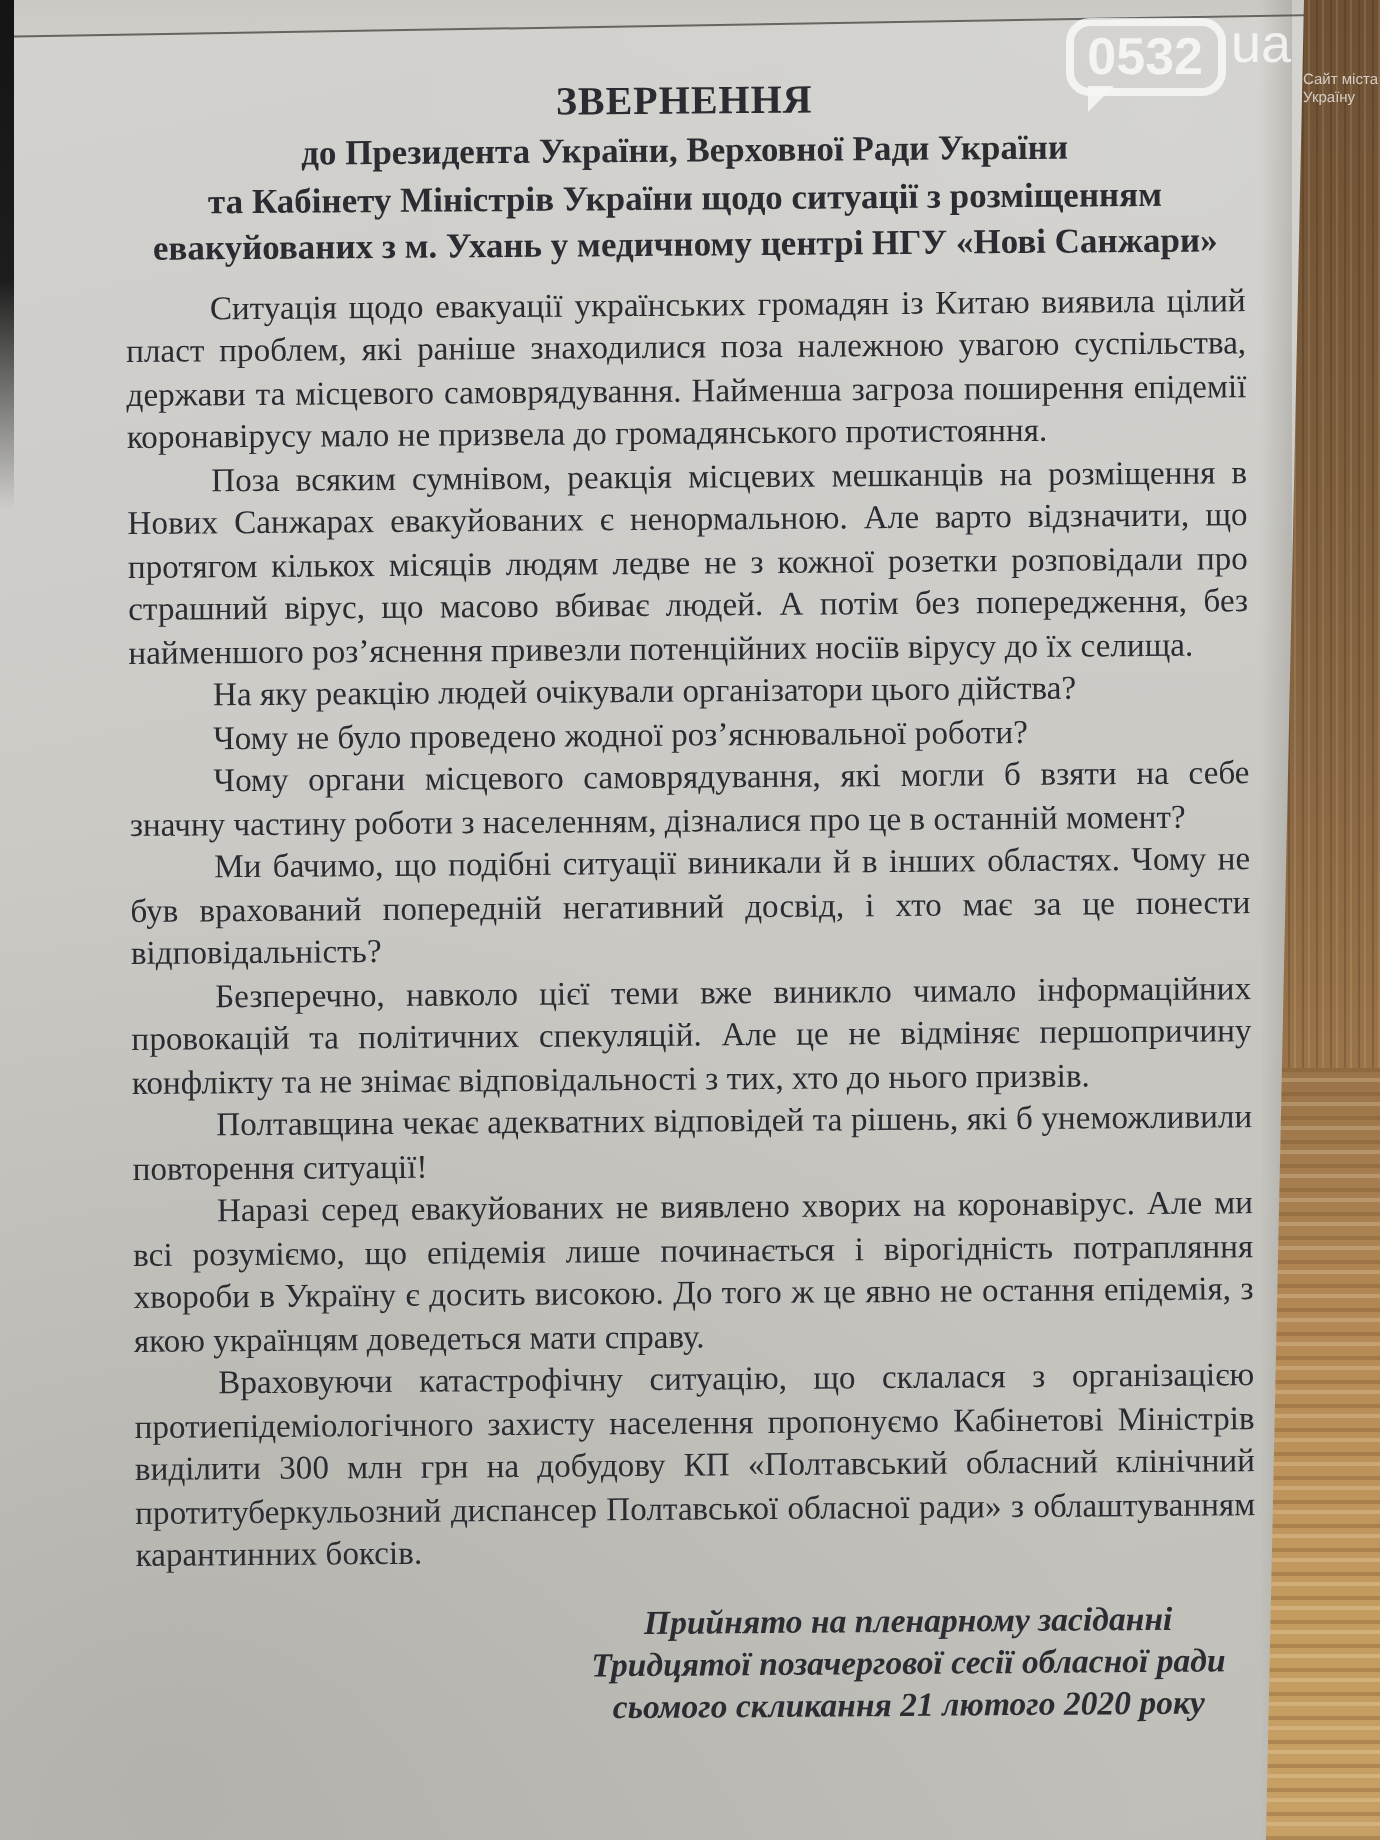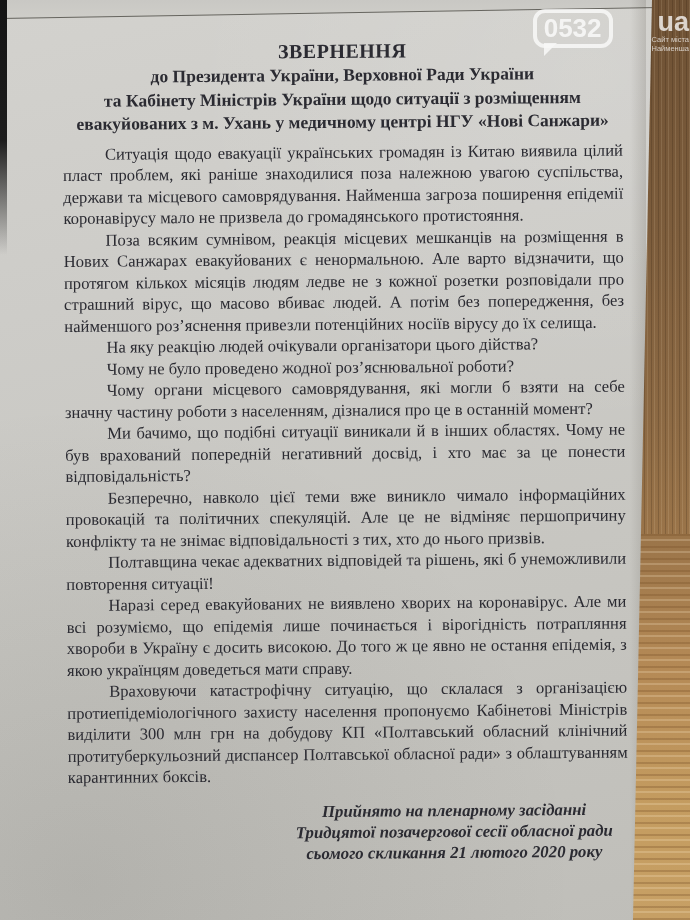--- a/index.html
+++ b/index.html
@@ -42,21 +42,21 @@
       linear-gradient(180deg,#9a7449 0%,#b58a56 35%,#c49c60 70%,#c7a065 100%);}
 
   
   .watermark{position:absolute;top:9px;right:1px;display:flex;align-items:flex-start;opacity:0.82;}
   .wm-bubble{position:relative;border:4px solid rgba(255,255,255,0.88);border-radius:12px;
     padding:0 7px 1px 7px;color:rgba(255,255,255,0.92);
     font-family:"Liberation Sans",sans-serif;font-weight:bold;font-size:26px;line-height:30px;}
   .wm-tail{position:absolute;left:7px;bottom:-12px;width:0;height:0;
     border-top:13px solid rgba(255,255,255,0.88);border-right:13px solid transparent;}
   .wm-right{margin-left:3px;font-family:"Liberation Sans",sans-serif;color:rgba(255,255,255,0.92);}
-  .wm-ua{font-weight:bold;font-size:27px;line-height:26px;text-align:right;}
+  .wm-ua{font-weight:normal;font-size:27px;line-height:26px;}
   .wm-tagline{font-size:7.5px;line-height:1.2;color:rgba(255,255,255,0.85);padding-left:36px;}
 
   
   .doc{position:absolute;top:40px;left:62px;width:560px;color:#2b2b32;
     transform:rotate(-0.45deg);transform-origin:top left;}
   .doc-title{font-weight:bold;font-size:20px;line-height:26px;text-align:center;letter-spacing:0.5px;}
   .doc-subtitle{font-weight:bold;font-size:17.5px;line-height:23.5px;text-align:center;}
   .doc-body{margin-top:7px;}
   .doc-body p{margin:0;font-size:16.6px;line-height:21.5px;text-align:justify;text-indent:42px;}
   .signature{margin:14px 6px 0 auto;width:336px;text-align:center;
@@ -78,21 +78,21 @@
   </div>
 
   <div class="watermark">
     <div class="wm-bubble">
       <span>0532</span>
       <span class="wm-tail"></span>
     </div>
     <div class="wm-right">
       <div class="wm-ua">ua</div>
       <div class="wm-tagline">Сайт міста</div>
-      <div class="wm-tagline">Найменша</div>
+      <div class="wm-tagline">Україну</div>
     </div>
   </div>
 
   <div class="doc">
     <div class="doc-title">ЗВЕРНЕННЯ</div>
     <div class="doc-subtitle">до Президента України, Верховної Ради України</div>
     <div class="doc-subtitle">та Кабінету Міністрів України щодо ситуації з розміщенням</div>
     <div class="doc-subtitle">евакуйованих з м. Ухань у медичному центрі НГУ «Нові Санжари»</div>
 
     <div class="doc-body">

